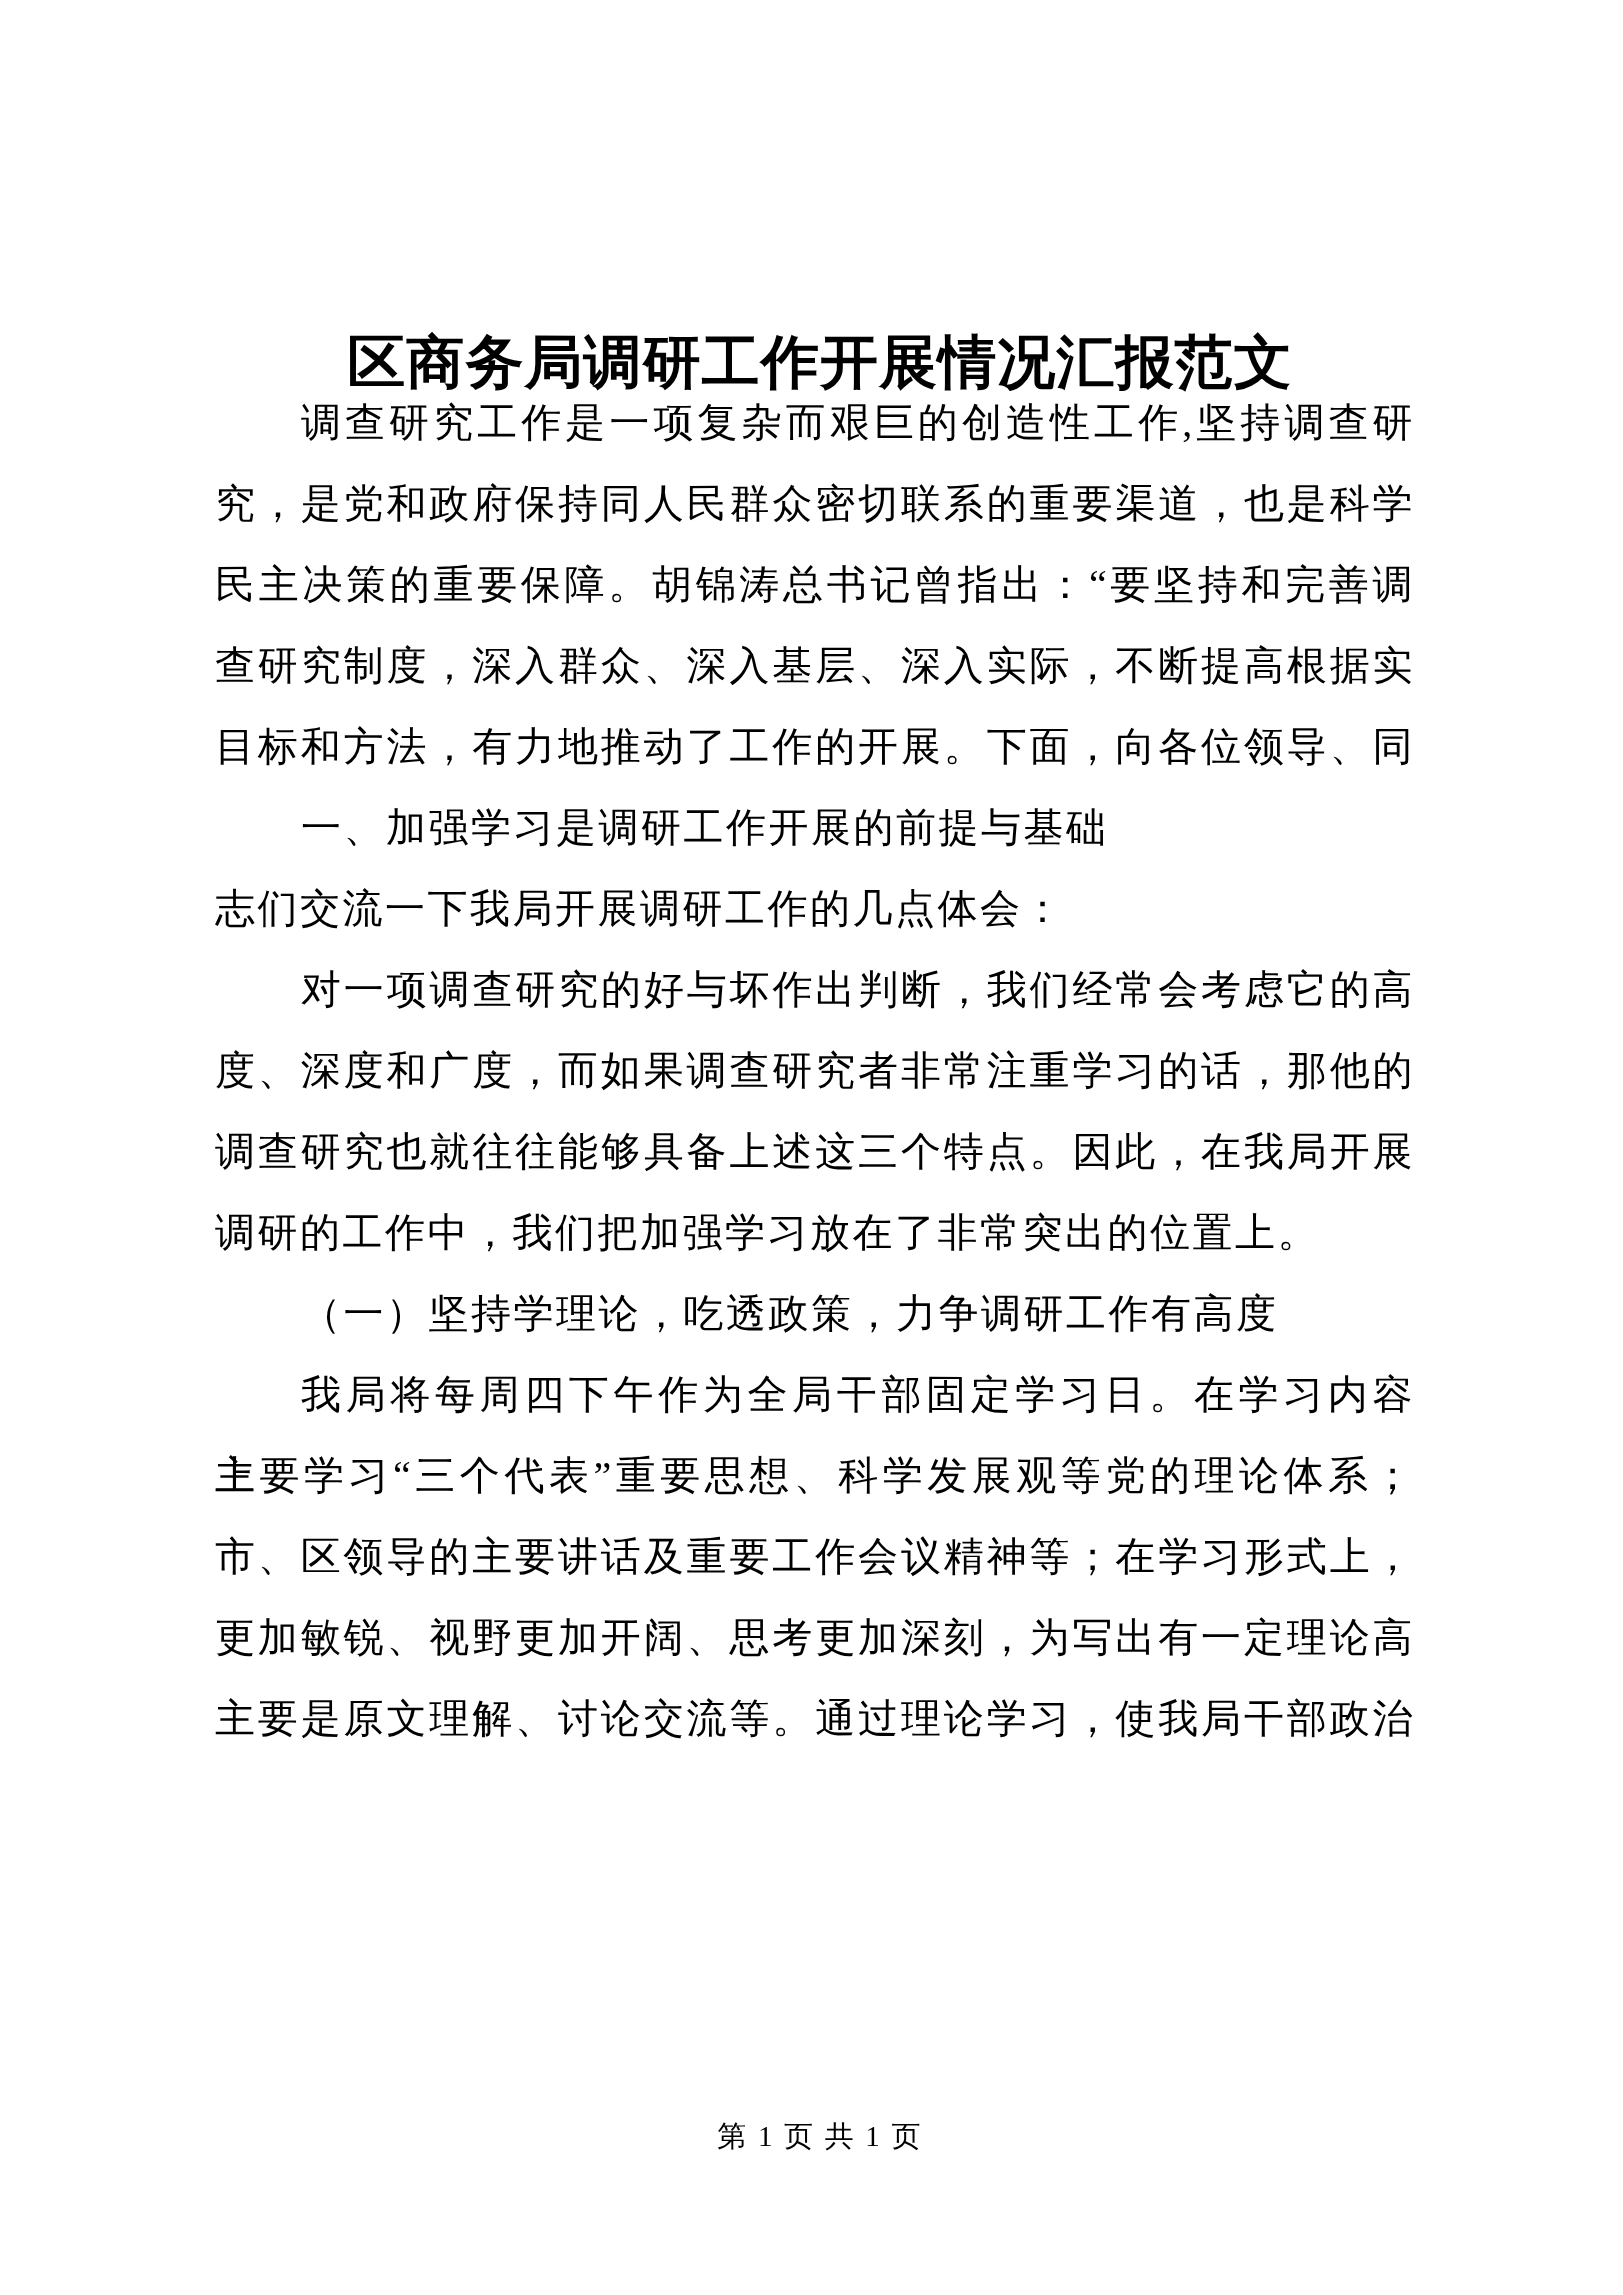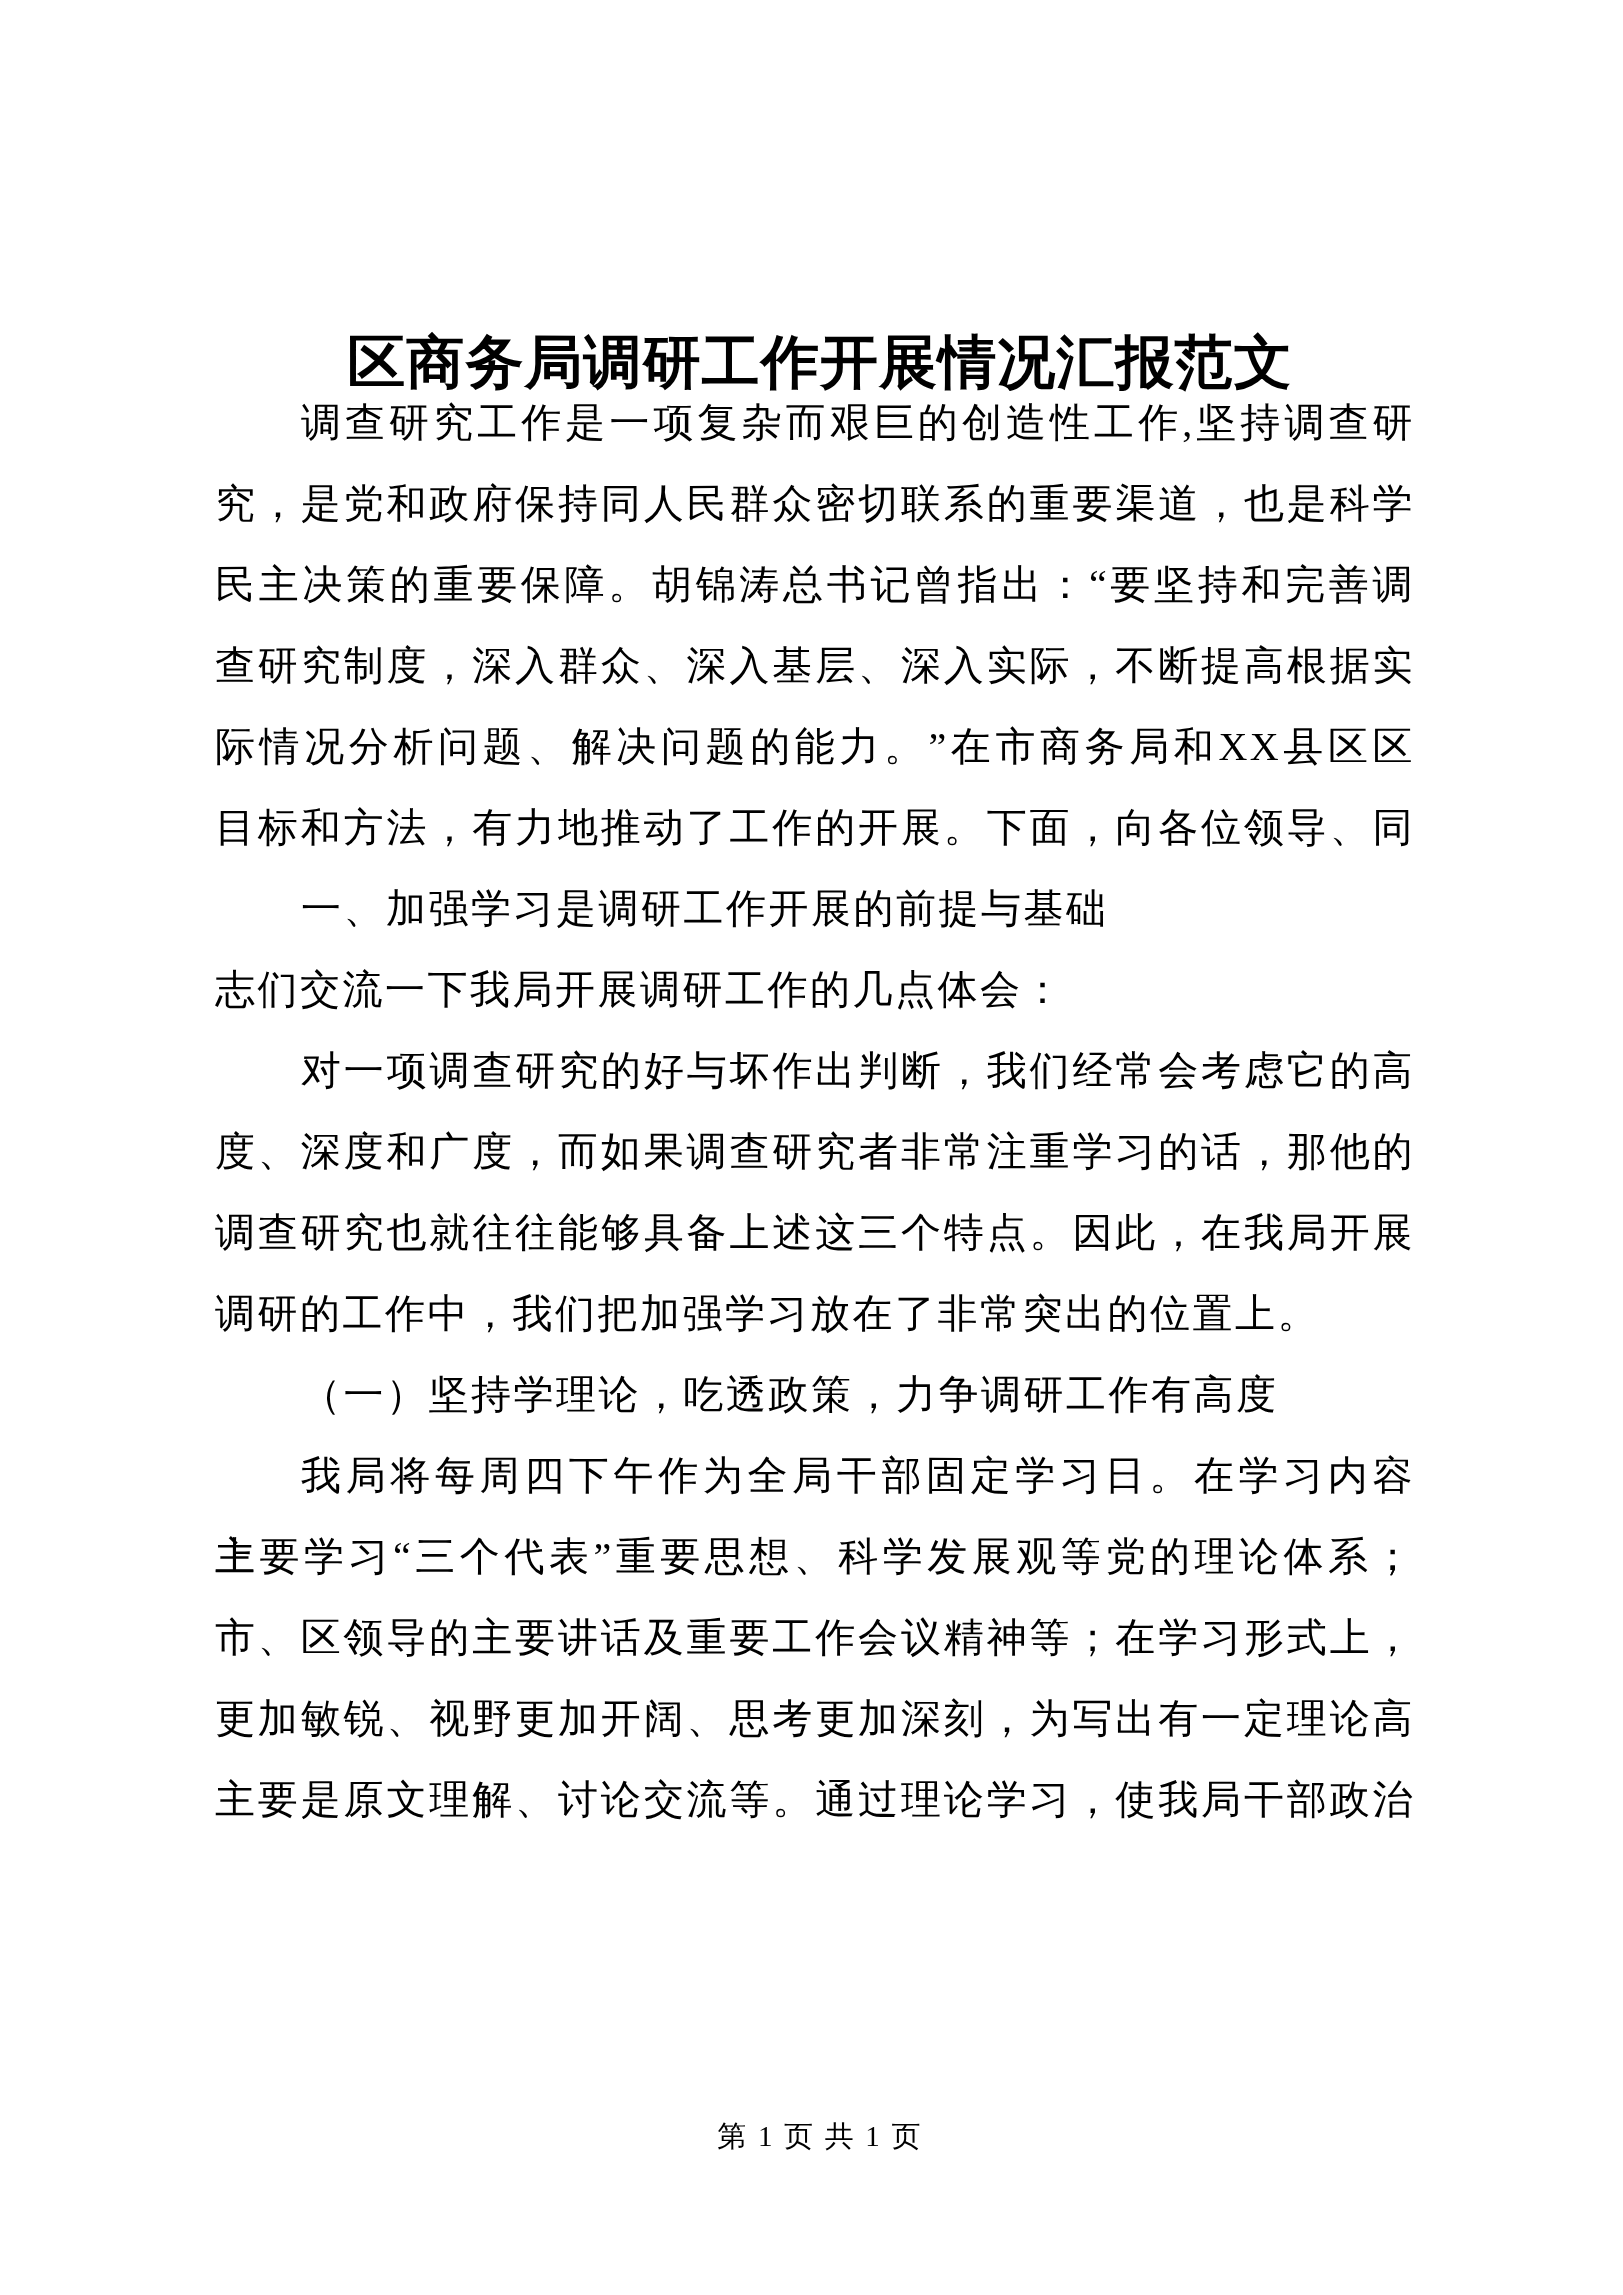--- a/index.html
+++ b/index.html
@@ -66,21 +66,20 @@
 
 <div class="page">
 
   <h1 class="doc-title">区商务局调研工作开展情况汇报范文</h1>
 
   <div class="content">
     <div class="line indent fill">调查研究工作是一项复杂而艰巨的创造性工作,坚持调查研</div>
     <div class="line fill">究，是党和政府保持同人民群众密切联系的重要渠道，也是科学</div>
     <div class="line fill">民主决策的重要保障。胡锦涛总书记曾指出：“要坚持和完善调</div>
     <div class="line fill">查研究制度，深入群众、深入基层、深入实际，不断提高根据实</div>
-    <div class="line fill">际情况分析问题、解决问题的能力。”在市商务局和XX县区区</div>
     <div class="line fill">目标和方法，有力地推动了工作的开展。下面，向各位领导、同</div>
     <div class="line indent">一、加强学习是调研工作开展的前提与基础</div>
     <div class="line">志们交流一下我局开展调研工作的几点体会：</div>
     <div class="line indent fill">对一项调查研究的好与坏作出判断，我们经常会考虑它的高</div>
     <div class="line fill">度、深度和广度，而如果调查研究者非常注重学习的话，那他的</div>
     <div class="line fill">调查研究也就往往能够具备上述这三个特点。因此，在我局开展</div>
     <div class="line">调研的工作中，我们把加强学习放在了非常突出的位置上。</div>
     <div class="line indent">（一）坚持学理论，吃透政策，力争调研工作有高度</div>
     <div class="line indent fill">我局将每周四下午作为全局干部固定学习日。在学习内容上，</div>
     <div class="line fill">主要学习“三个代表”重要思想、科学发展观等党的理论体系；</div>

